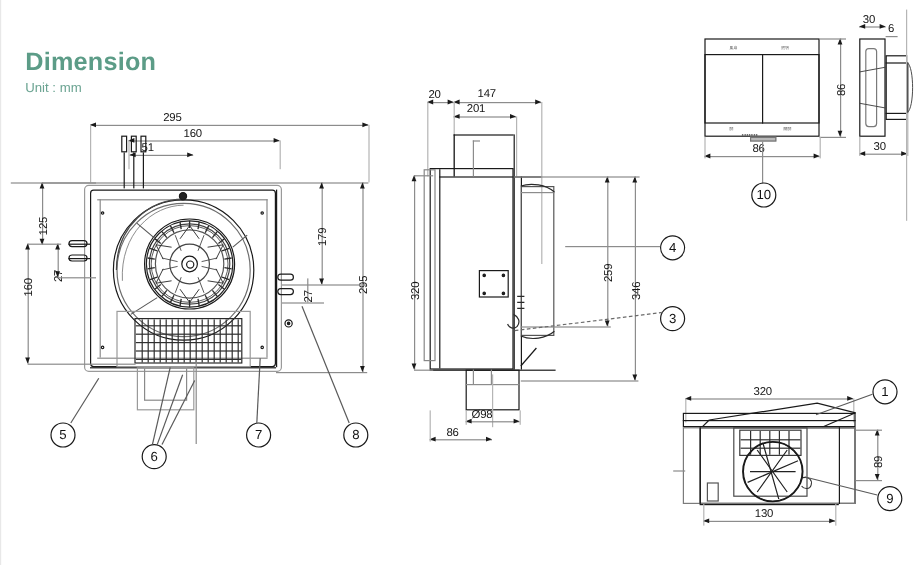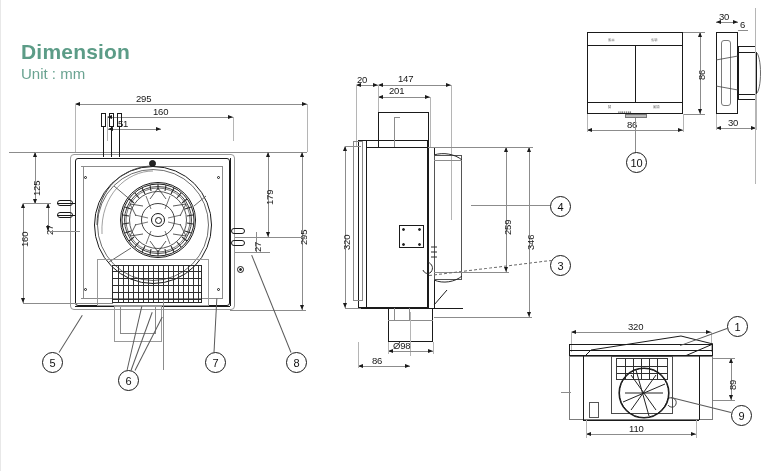--- a/index.html
+++ b/index.html
@@ -2,21 +2,21 @@
 <html><head>
 <meta charset="utf-8">
 <style>
   html,body{margin:0;padding:0;background:#fff;}
   body{font-family:"Liberation Sans",sans-serif;}
   #root{position:relative;width:768px;height:471px;background:#ffffff;overflow:hidden;
         border-left:1px solid #e8e8e8;box-sizing:border-box;}
   
   #title-block{position:absolute;left:20px;top:40px;}
   .title-main{font-size:21px;font-weight:bold;color:#5c9c87;letter-spacing:.2px;line-height:24px;}
-  .title-sub{font-size:15px;color:#6aa391;line-height:18px;margin-top:1px;}
+  .title-sub{font-size:11px;color:#6aa391;line-height:18px;margin-top:1px;}
   
   .view{position:absolute;}
   .ln{position:absolute;background:#1a1a1a;}
   .h{height:1px;}
   .v{width:1px;}
   .thin{background:#8c8c8c;}
   .vthin{background:#b5b5b5;}
   .box{position:absolute;border:1px solid #1a1a1a;box-sizing:border-box;background:transparent;}
   .boxthin{position:absolute;border:1px solid #9a9a9a;box-sizing:border-box;}
   .circ{position:absolute;border:1px solid #1a1a1a;border-radius:50%;box-sizing:border-box;}
@@ -476,21 +476,21 @@
     <div class="ln v thin" style="left:170px;top:48px;height:42px;"></div>
     <div class="arw arwu" style="left:167.5px;top:48px;"></div>
     <div class="arw arwd" style="left:167.5px;top:85px;"></div>
     <div class="dimv" style="left:166px;top:80px;">89</div>
     <div class="ln h thin" style="left:152px;top:48px;width:22px;"></div>
     <div class="ln h thin" style="left:152px;top:90px;width:22px;"></div>
 
     <div class="ln h thin" style="left:25px;top:124px;width:110px;"></div>
     <div class="arw arwl" style="left:25px;top:121.5px;"></div>
     <div class="arw arwr" style="left:130px;top:121.5px;"></div>
-    <div class="dim" style="left:68px;top:113px;">110</div>
+    <div class="dim" style="left:68px;top:113px;">130</div>
     <div class="ln v vthin" style="left:25px;top:110px;height:18px;"></div>
     <div class="ln v vthin" style="left:135px;top:110px;height:18px;"></div>
 
     <div class="balloon" style="left:166px;top:6px;">
       <span>1</span>
     </div>
     <div class="lead" style="left:166px;top:18px;width:50px;transform:rotate(160deg);"></div>
 
     <div class="balloon" style="left:170px;top:95px;">
       <span>9</span>

